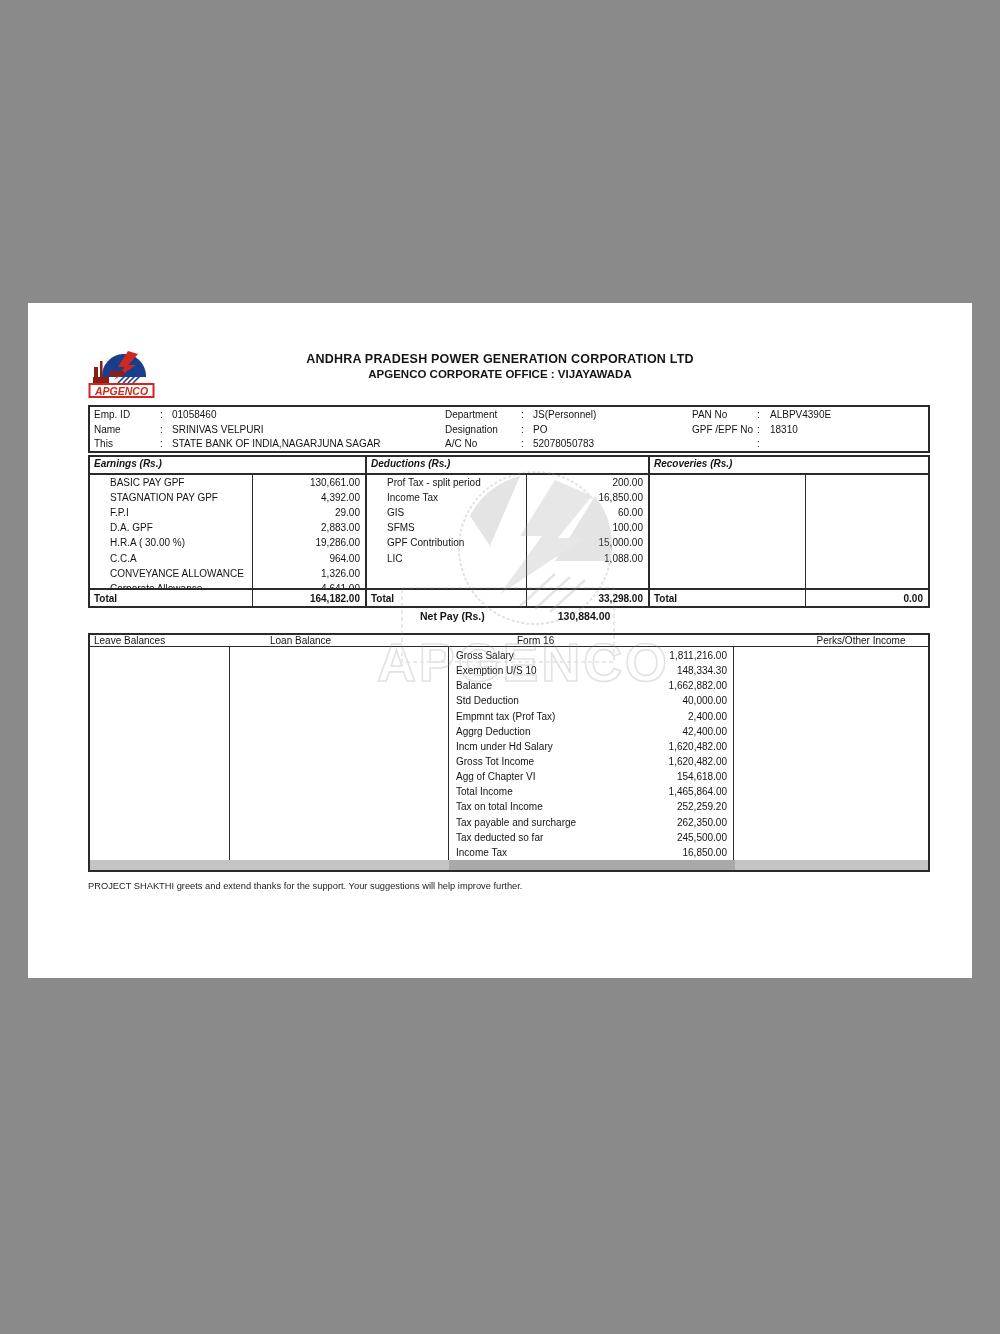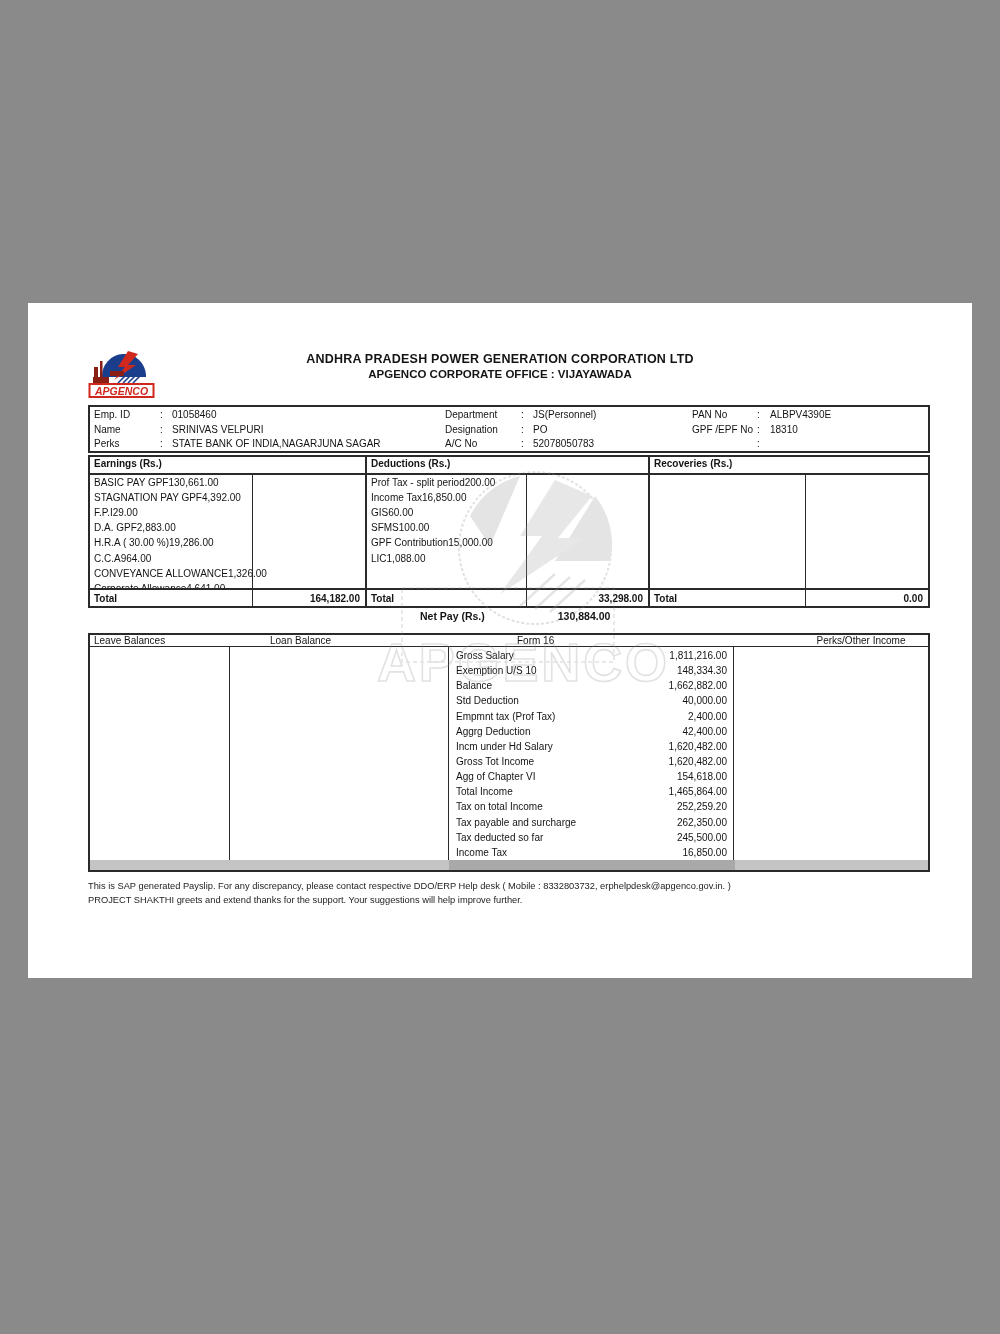--- a/index.html
+++ b/index.html
@@ -31,26 +31,26 @@
   
   .main{
     position:absolute;left:60px;top:152px;width:842px;height:153px;
     border:2px solid #2a2a2a;box-sizing:border-box;display:flex;font-size:10px;
   }
   .sec{display:flex;flex-direction:column;box-sizing:border-box;}
   .sec1{width:277px;border-right:2px solid #2a2a2a;}
   .sec2{width:283px;border-right:2px solid #2a2a2a;}
   .sec3{flex:1;}
   .sec-h{height:15px;border-bottom:2px solid #2a2a2a;font-weight:bold;
-    padding:1px 16px 0 4px;box-sizing:content-box;}
+    padding:1px 16px 0 4px;box-sizing:content-box;font-style:italic;}
   .sec-body{position:relative;flex:1;overflow:hidden;}
   .vline{position:absolute;top:0;bottom:0;width:1px;background:#2a2a2a;}
   .sec1 .vline{left:162px;} .sec2 .vline{left:159px;} .sec3 .vline{left:155px;}
-  .mrow{display:flex;height:15.1px;align-items:center;
-    padding:0 5px 0 4px;}
+  .mrow{display:flex;justify-content:space-between;height:15.1px;align-items:center;
+    padding:0 5px 0 20px;}
   .sec-total{height:16px;border-top:2px solid #2a2a2a;position:relative;
     display:flex;justify-content:space-between;align-items:center;
     padding:0 5px 0 4px;font-weight:bold;}
   .amt{text-align:right;}
   
   .netpay{position:absolute;left:60px;top:307px;width:842px;font-size:10.5px;
     font-weight:bold;display:flex;}
   .netpay .np-label{margin-left:332px;}
   .netpay .np-amt{margin-left:73px;}
   
@@ -128,21 +128,21 @@
       <span>:</span>
       <span>SRINIVAS VELPURI</span>
       <span>Designation</span>
       <span>:</span>
       <span>PO</span>
       <span>GPF /EPF No</span>
       <span>:</span>
       <span>18310</span>
     </div>
     <div class="irow">
-      <span>Perks</span>
+      <span>This</span>
       <span>:</span>
       <span>STATE BANK OF INDIA,NAGARJUNA SAGAR</span>
       <span>A/C No</span>
       <span>:</span>
       <span>52078050783</span>
       <span></span>
       <span>:</span>
       <span></span>
     </div>
   </div>
@@ -318,21 +318,20 @@
       <div class="lc lc4"></div>
     </div>
     <div class="graybar">
       <div class="gb1"></div>
       <div class="gb2"></div>
       <div class="gb3"></div>
     </div>
   </div>
 
   <div class="footer">
-    <div>This is SAP generated Payslip. For any discrepancy, please contact respective DDO/ERP Help desk ( Mobile : 8332803732, erphelpdesk@apgenco.gov.in. )</div>
     <div>PROJECT  SHAKTHI greets and extend thanks for the support. Your suggestions will help improve further.</div>
   </div>
 
   <svg class="watermark" viewBox="0 0 310 240">
     <g stroke="#8f8f8f" fill="none">
       <circle cx="165" cy="82" r="76" stroke-width="2" stroke-dasharray="3 2"></circle>
       <path d="M100 50 A76 76 0 0 1 150 10 L120 80 Z" fill="#9a9a9a" stroke="none"></path>
       <path d="M225 30 A76 76 0 0 1 240 95 L185 95 Z" fill="#9a9a9a" stroke="none"></path>
       <polygon points="185,14 150,70 172,70 130,128 215,72 188,72 222,30" fill="#a5a5a5" stroke="none"></polygon>
       <g stroke-width="2.5" stroke="#9a9a9a">

